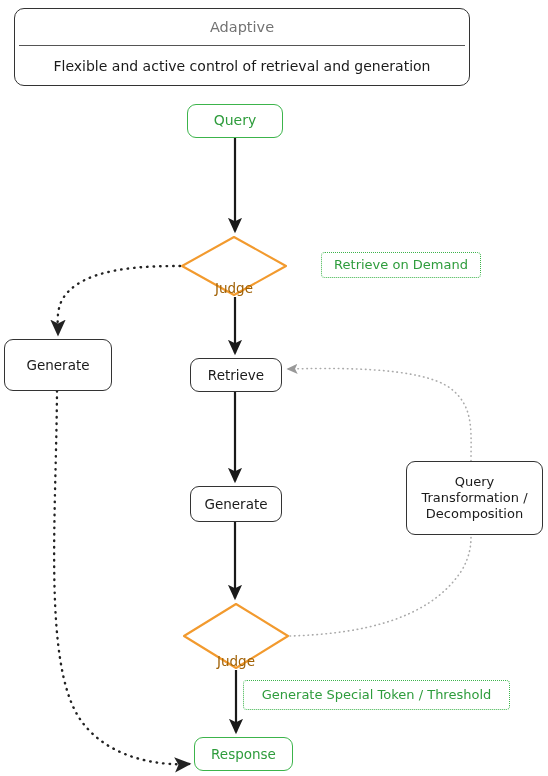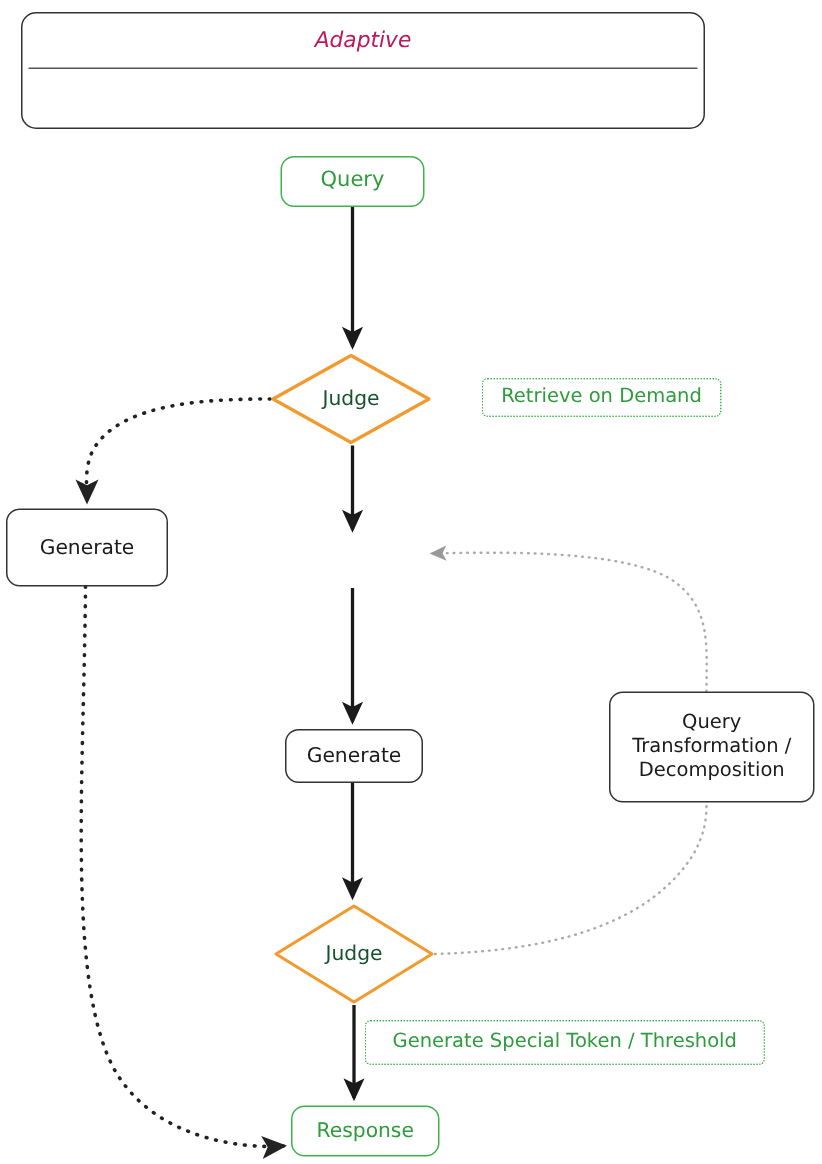--- a/index.html
+++ b/index.html
@@ -69,23 +69,23 @@
     left: 0;
     top: 0;
   }
   .diamond-label {
     position: absolute;
     left: 0;
     top: 0;
     width: 100%;
     height: 100%;
     display: flex;
-    align-items: center;
-    justify-content: center;
-    color: #14532d;
+    align-items: flex-end;
+    justify-content: center;
+    color: #a16207;
   }
   .label-text {
     line-height: 1.25;
     white-space: pre-line;
   }
   
   #header-card {
     position: absolute;
     left: 14px;
     top: 8px;
@@ -97,23 +97,22 @@
     background: #ffffff;
     z-index: 3;
     display: flex;
     flex-direction: column;
   }
   #header-title {
     flex: 0 0 36px;
     display: flex;
     align-items: center;
     justify-content: center;
-    color: #be185d;
+    color: #737373;
     font-size: 14.5px;
-    font-style: italic;
   }
   #header-divider {
     height: 0;
     border-top: 1.2px solid #555555;
     margin: 0 4px;
   }
   #header-subtitle {
     flex: 1 1 auto;
     display: flex;
     align-items: center;
@@ -155,20 +154,21 @@
     <path d="M290,636 C360,634 430,620 462,570 C470,556 471,545 471,537" fill="none" stroke="#aaaaaa" stroke-width="1.6" stroke-linecap="round" stroke-dasharray="0.5 4"></path>
 
     <path d="M471,461 C471,430 474,406 450,388 C420,366 330,368 288,369" fill="none" stroke="#aaaaaa" stroke-width="1.6" stroke-linecap="round" stroke-dasharray="0.5 4" marker-end="url(#arrow-light)"></path>
 
     <path d="M57,391 C56,520 44,660 78,716 C104,758 158,766 189,764" fill="none" stroke="#222222" stroke-width="2.4" stroke-linecap="round" stroke-dasharray="0.5 6" marker-end="url(#arrow-dotted)"></path>
   </svg>
 
   <div id="header-card">
     <div id="header-title">Adaptive</div>
     <div id="header-divider"></div>
+    <div id="header-subtitle">Flexible and active control of retrieval and generation</div>
   </div>
 
   <div class="node rounded green" style="left:187px; top:104px; width:96px; height:34px; font-size:14px;">
     <span class="label-text">Query</span>
   </div>
 
   <div class="diamond-wrap" style="left:180px; top:235px; width:108px; height:62px;">
     <svg width="108" height="62" viewBox="0 0 108 62">
       <polygon points="54,2 106,31 54,60 2,31" fill="#ffffff" stroke="#f29a2e" stroke-width="2.1" stroke-linejoin="round"></polygon>
     </svg>
@@ -178,20 +178,23 @@
   </div>
 
   <div class="note" style="left:296px; top:252px; width:160px; height:26px; font-size:13px;margin-left:25px;">
     <span class="label-text">Retrieve on Demand</span>
   </div>
 
   <div class="node rounded" style="left:4px; top:339px; width:108px; height:52px; font-size:13.5px;">
     <span class="label-text">Generate</span>
   </div>
 
+  <div class="node rounded" style="left:190px; top:358px; width:92px; height:34px; font-size:13.5px;">
+    <span class="label-text">Retrieve</span>
+  </div>
 
   <div class="node rounded" style="left:190px; top:486px; width:92px; height:36px; font-size:13.5px;">
     <span class="label-text">Generate</span>
   </div>
 
   <div class="node rounded" style="left:406px; top:461px; width:137px; height:74px; font-size:13px;">
     <span class="label-text">Query
 Transformation /
 Decomposition</span>
   </div>

